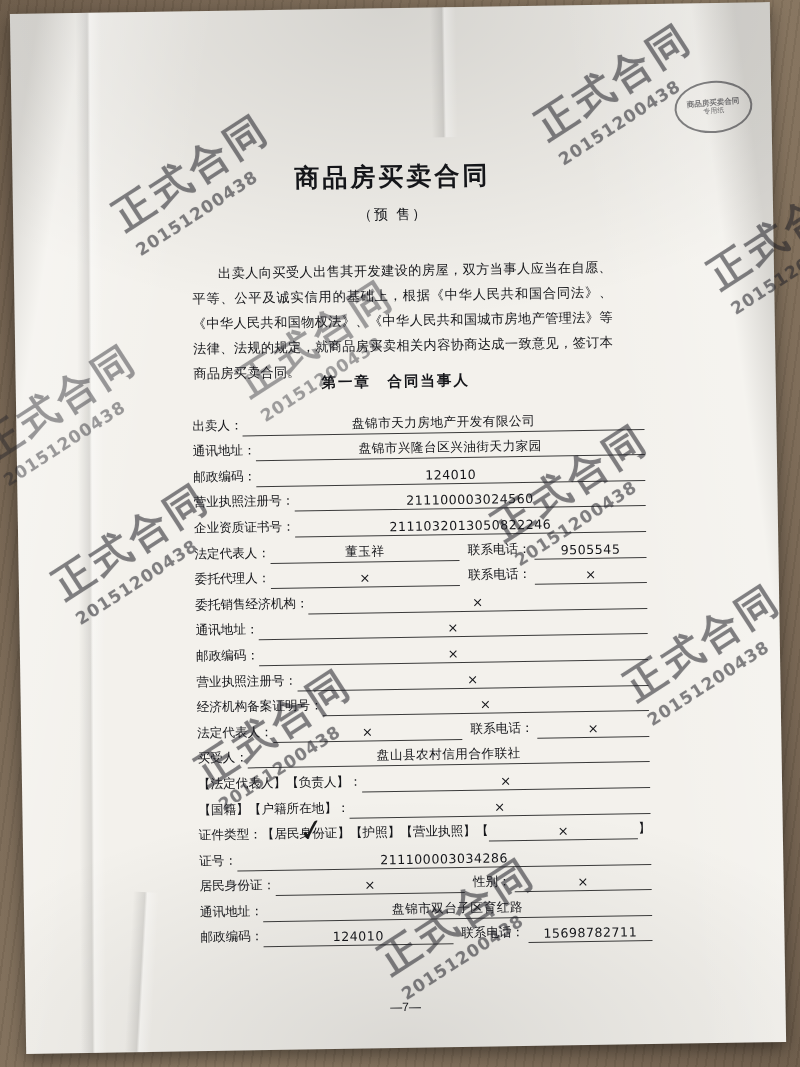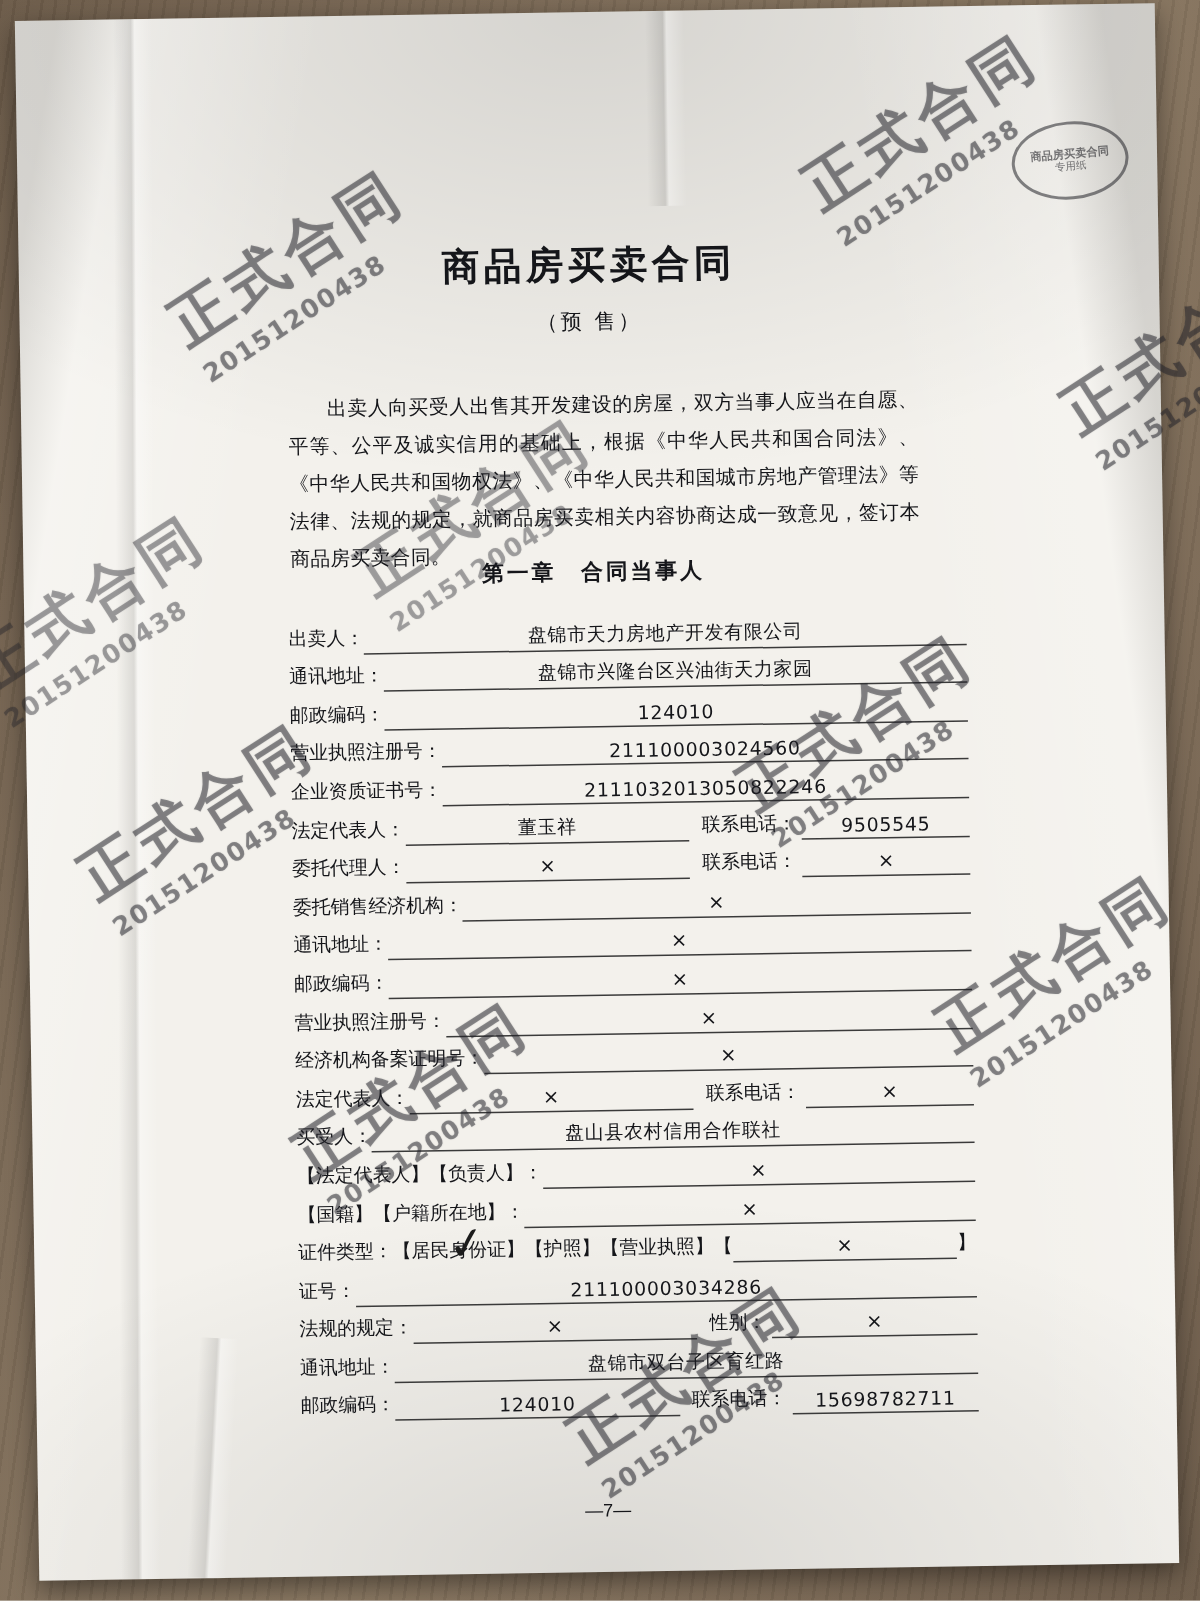--- a/index.html
+++ b/index.html
@@ -197,21 +197,21 @@
           <div class="row rowwide">
             <div class="lbl">证件类型：【居民身份证】【护照】【营业执照】【</div>
             <div class="blank"><span class="hand x">×</span></div>
             <div class="lbl">】</div>
           </div>
           <div class="row rowwide">
             <div class="lbl">证号：</div>
             <div class="blank"><span class="hand">211100003034286</span></div>
           </div>
           <div class="row">
-            <div class="lbl">法规的规定：</div>
+            <div class="lbl">居民身份证：</div>
             <div class="blank w2"><span class="hand x">×</span></div>
             <div class="lbl2">性别：</div>
             <div class="blank"><span class="hand x">×</span></div>
           </div>
           <div class="row rowwide">
             <div class="lbl">通讯地址：</div>
             <div class="blank"><span class="hand">盘锦市双台子区育红路</span></div>
           </div>
           <div class="row">
             <div class="lbl">邮政编码：</div>

